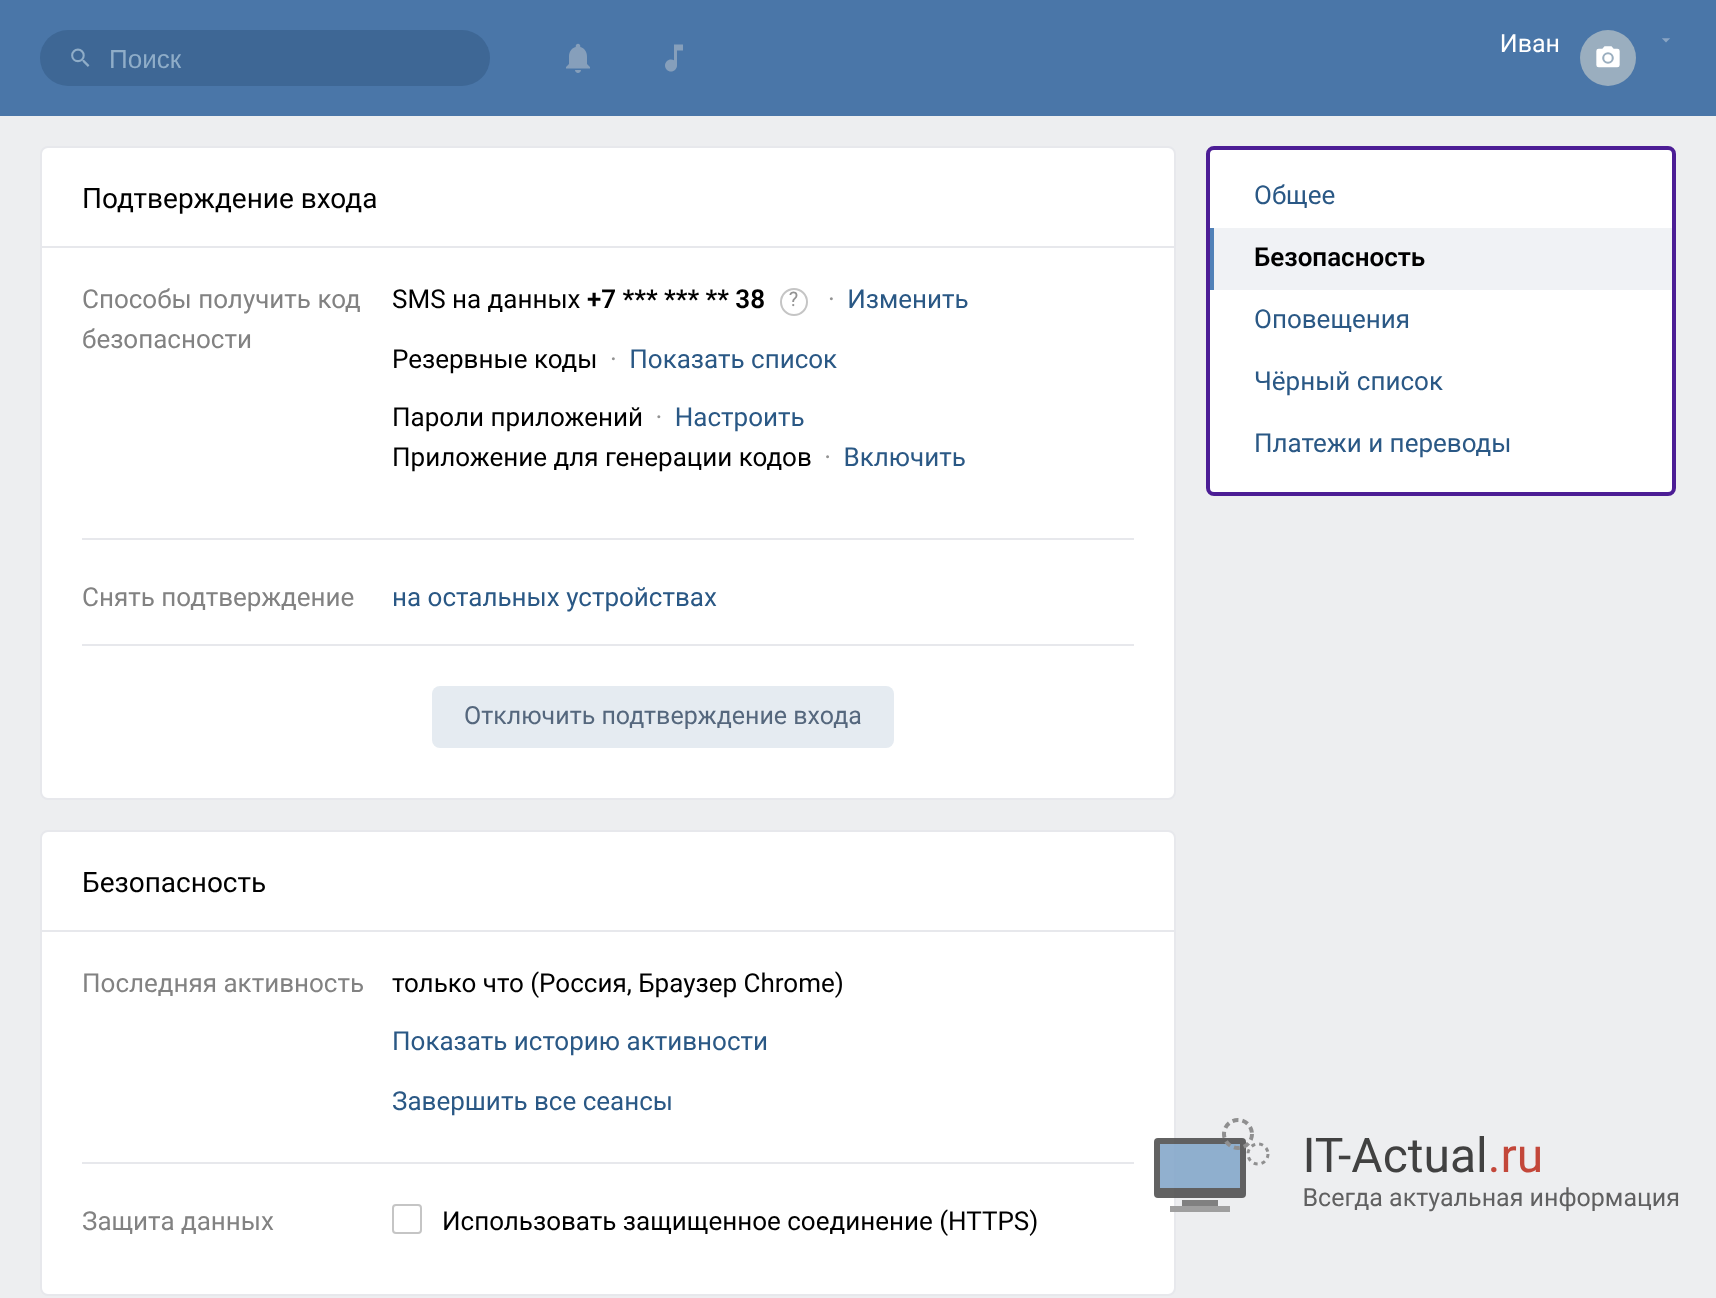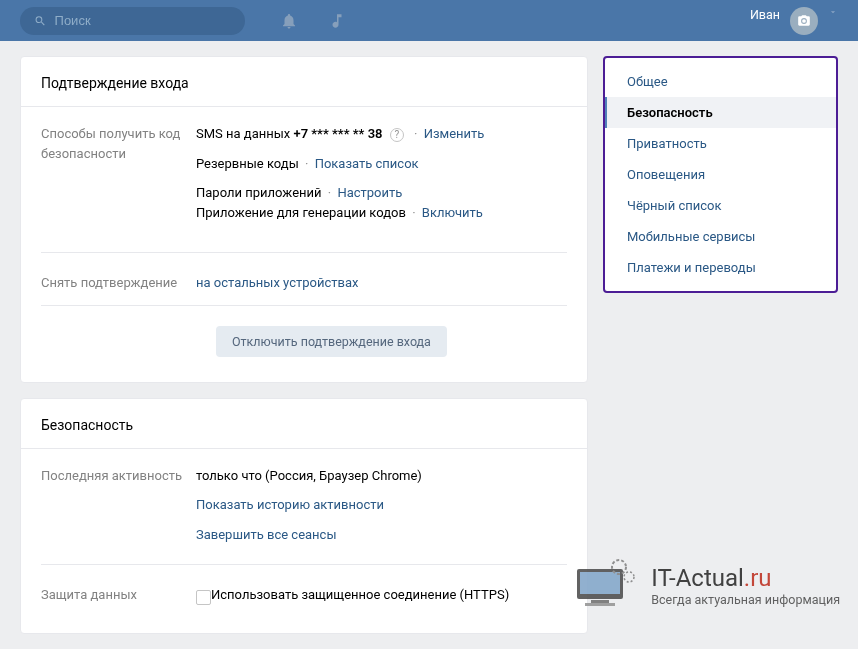--- a/index.html
+++ b/index.html
@@ -5,21 +5,21 @@
   * { box-sizing: border-box; margin: 0; padding: 0; }
   body {
     font-family: -apple-system, BlinkMacSystemFont, "Segoe UI", Roboto, Helvetica, Arial, sans-serif;
     font-size: 13px;
     color: #000;
     background: #edeef0;
     width: 858px;
   }
   .topbar {
     background: #4a76a8;
-    height: 41px;
+    height: 58px;
     display: flex;
     align-items: center;
     padding: 0 20px;
     color: #fff;
   }
   .search-wrap {
     background: #3e6795;
     border-radius: 14px;
     height: 28px;
     width: 225px;
@@ -118,21 +118,22 @@
     border: none;
     border-radius: 4px;
     padding: 8px 16px;
     font-size: 12.5px;
     color: #55677d;
     cursor: pointer;
     font-family: inherit;
   }
   .checkbox-wrap {
     display: inline-flex;
-    align-items: flex-end;
+    align-items: flex-start;
+    gap: 10px;
     cursor: pointer;
   }
   .checkbox-box {
     width: 15px; height: 15px;
     border: 1px solid #c5c5c5;
     border-radius: 2px;
     background: #fff;
   }
 
   .side-col { width: 235px; }
@@ -271,24 +272,22 @@
           </div>
         </div>
       </div>
 
     </div>
 
     <div class="side-col">
       <div class="side-nav">
         <div class="side-item">Общее</div>
         <div class="side-item active">Безопасность</div>
-        <div class="side-item">Приватность</div>
         <div class="side-item">Оповещения</div>
         <div class="side-item">Чёрный список</div>
-        <div class="side-item">Мобильные сервисы</div>
         <div class="side-item">Платежи и переводы</div>
       </div>
     </div>
   </div>
 
   <div class="watermark">
     <svg width="70" height="60" viewBox="0 0 70 60">
       <rect x="6" y="14" width="46" height="30" rx="2" fill="#555"></rect>
       <rect x="9" y="17" width="40" height="22" fill="#8ac"></rect>
       <rect x="20" y="45" width="18" height="3" fill="#777"></rect>

